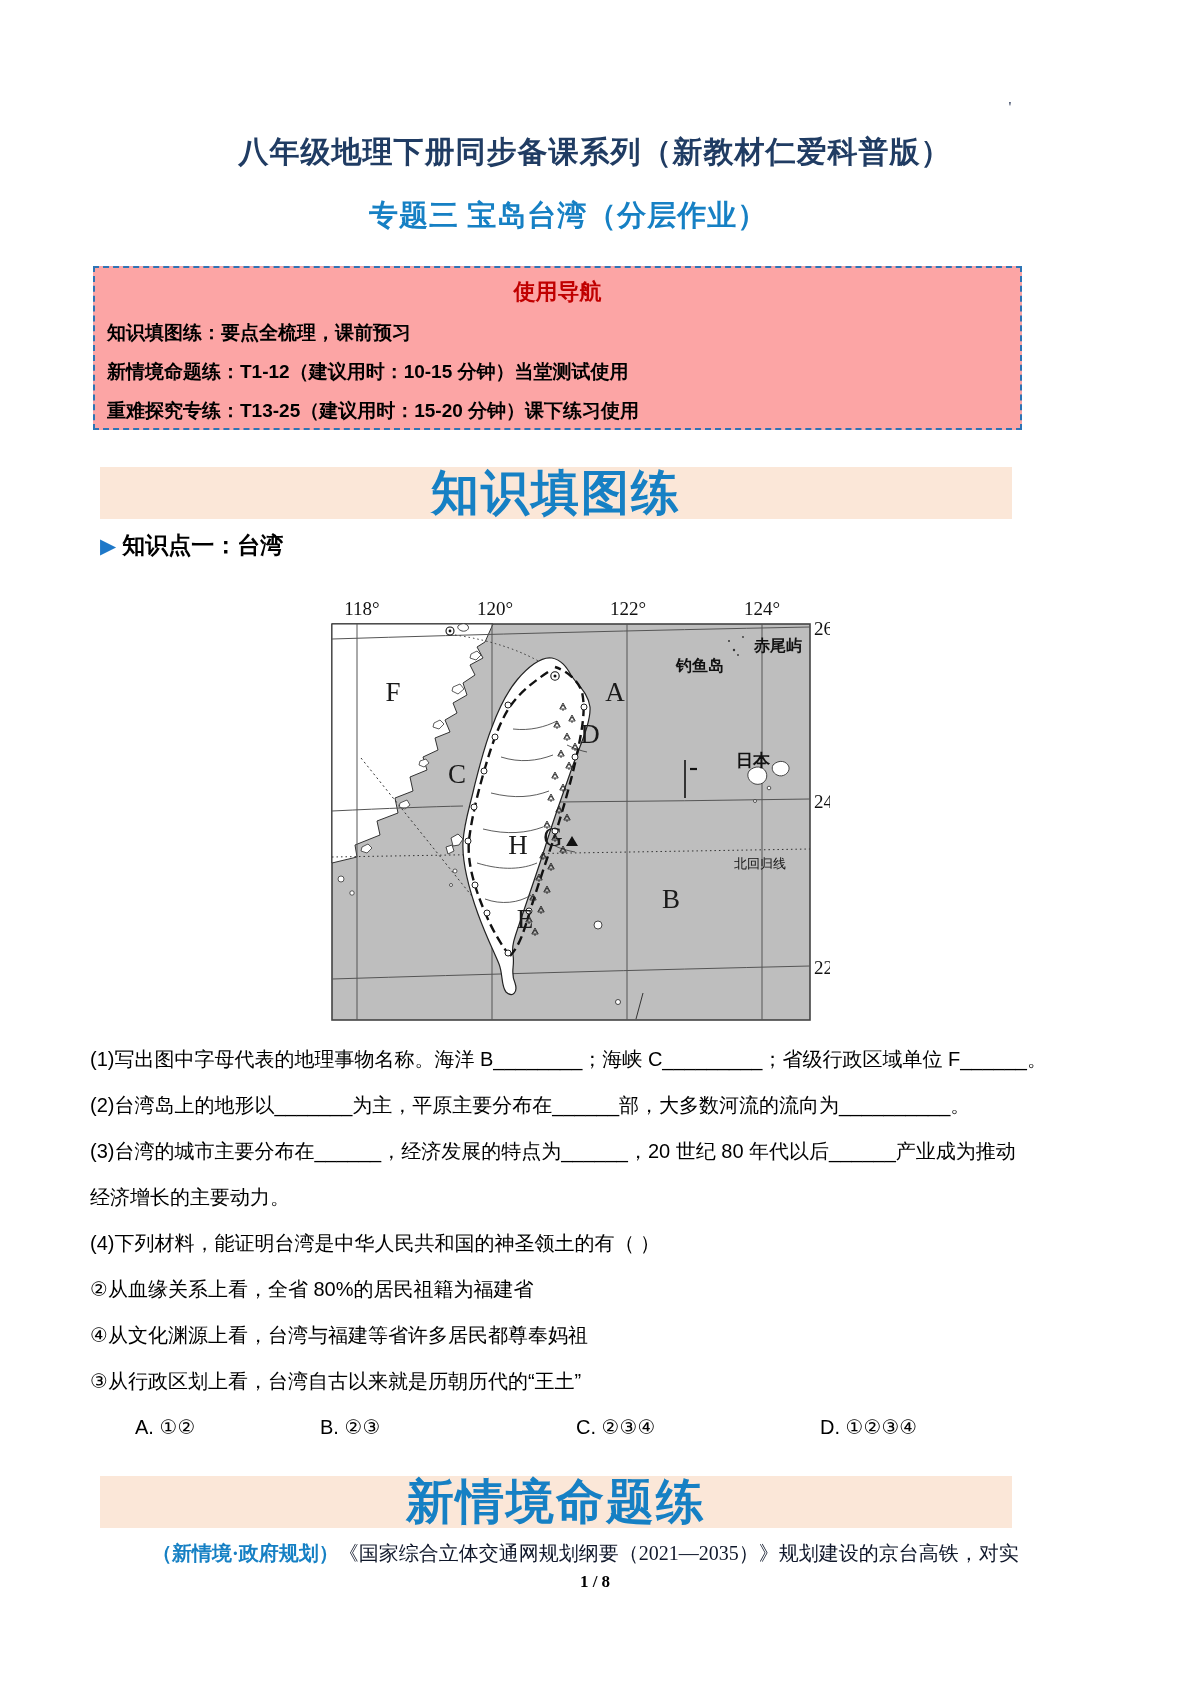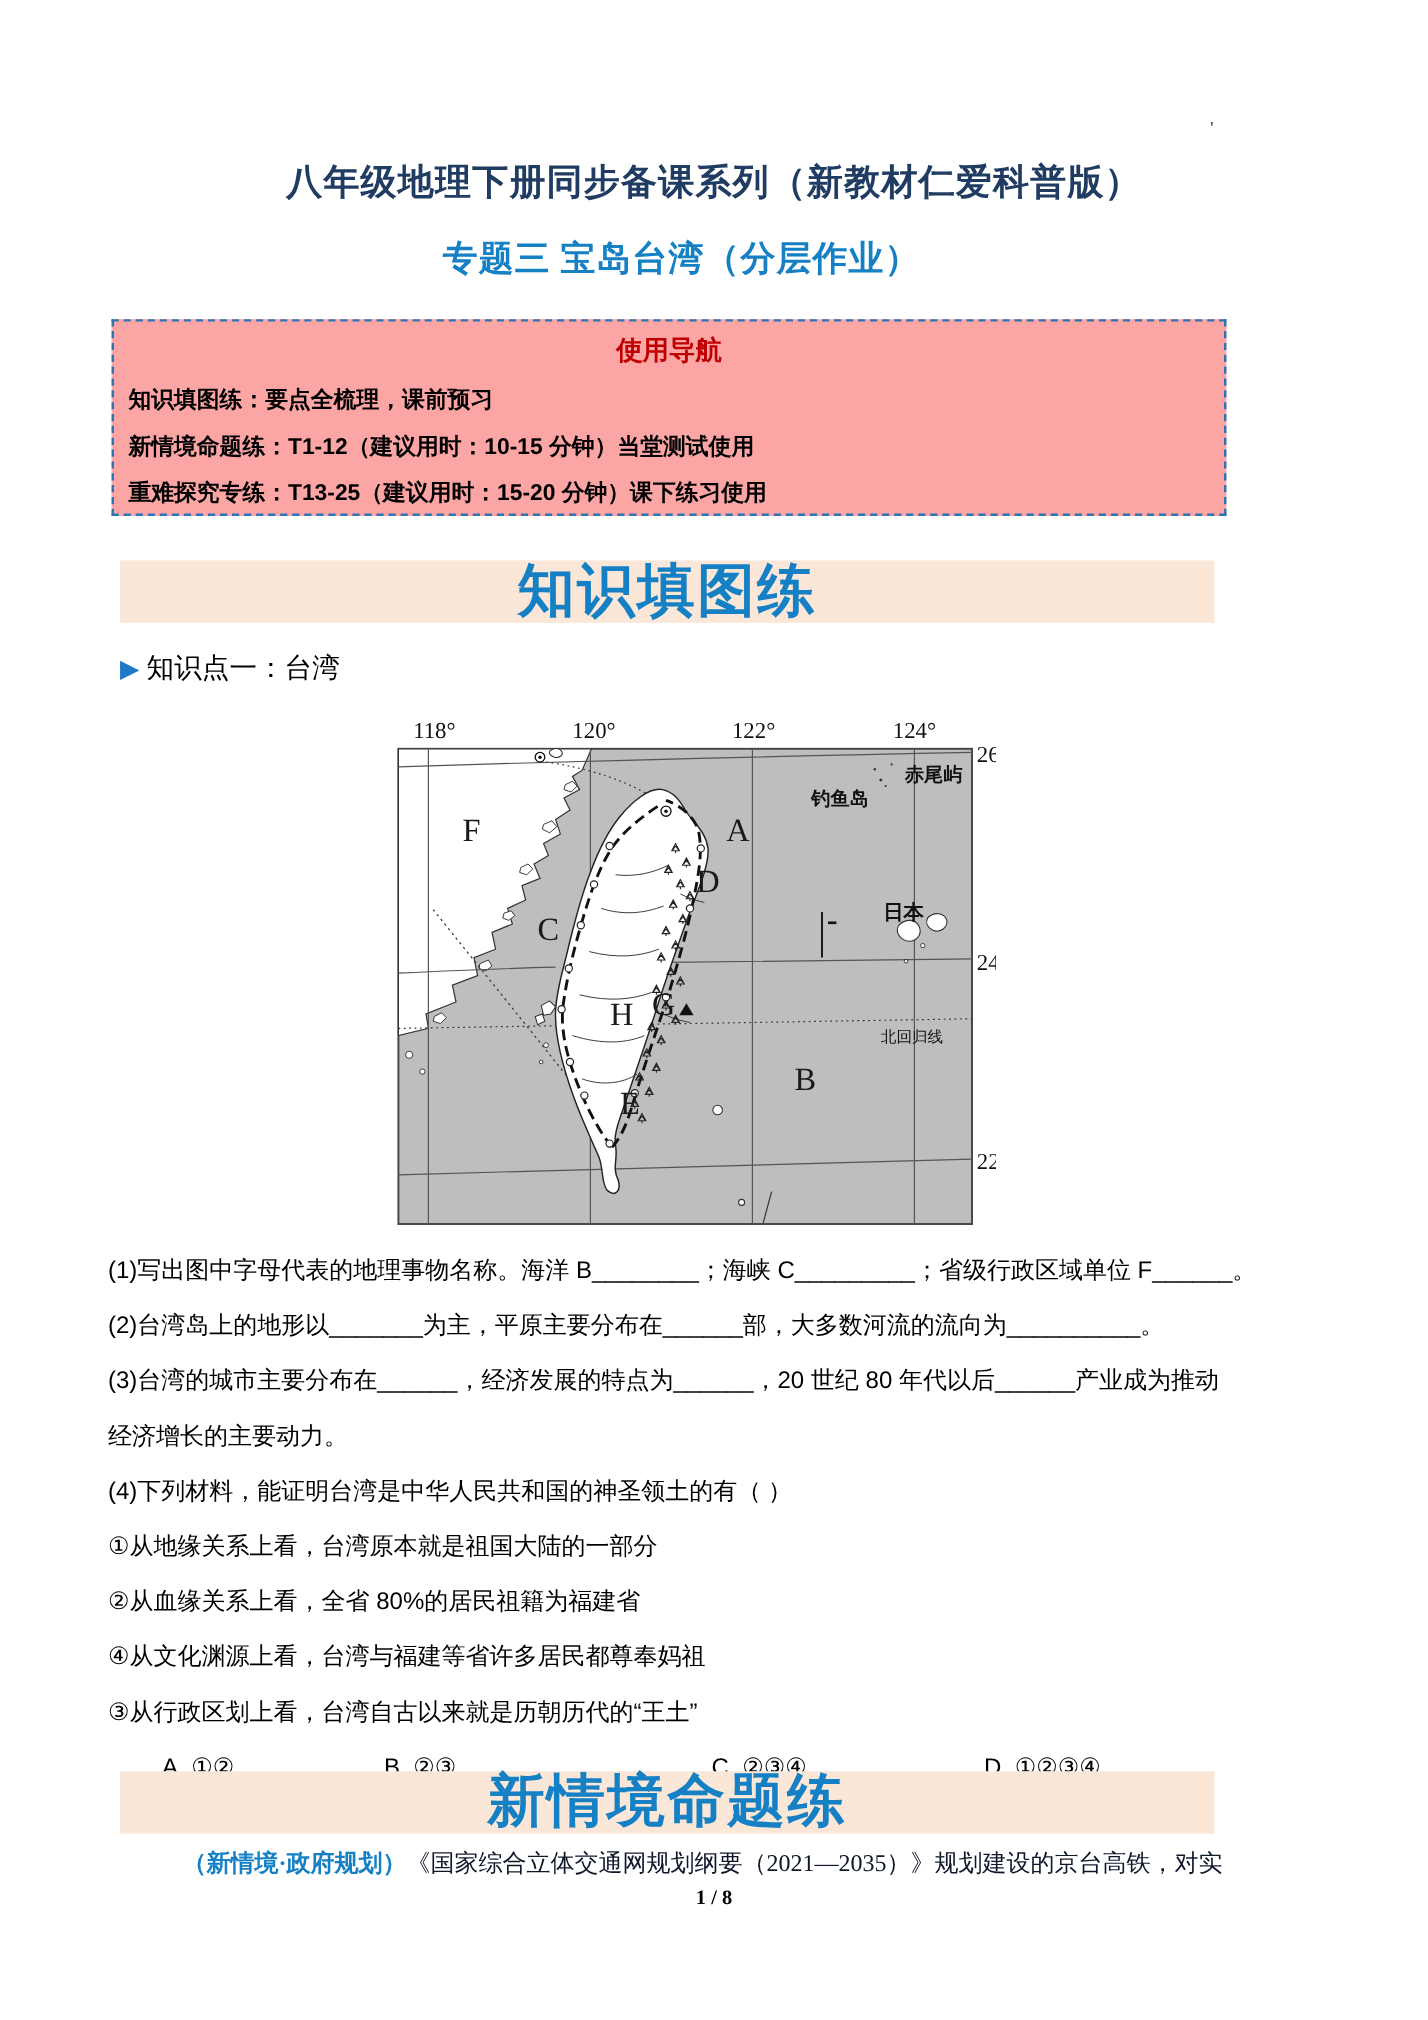--- a/index.html
+++ b/index.html
@@ -13,30 +13,30 @@
 
   .navbox{left:93px;top:266px;width:929px;height:164px;background:#fca5a5;border:2px dashed #2e74b5;box-sizing:border-box;}
   .nav-heading{margin-top:9px;text-align:center;color:#c00000;font-size:22px;font-weight:bold;font-family:"Liberation Sans","DejaVu Sans",sans-serif;}
   .nav-line{margin:13px 0 0 12px;font-size:19px;font-weight:bold;color:#000;font-family:"Liberation Sans","DejaVu Sans",sans-serif;}
 
   .band{left:100px;width:912px;height:52px;background:#fbe7d8;}
   .band1{top:467px;}
   .band2{top:1476px;}
   .band-title{width:100%;text-align:center;line-height:52px;font-size:48px;font-weight:bold;color:#1680c4;font-family:"Liberation Sans","DejaVu Sans",sans-serif;letter-spacing:2px;}
 
-  .kp-line{left:100px;top:541px;font-size:23px;font-weight:normal;font-family:"Liberation Sans","DejaVu Sans",sans-serif;color:#000;}
+  .kp-line{left:100px;top:530px;font-size:23px;font-weight:bold;font-family:"Liberation Sans","DejaVu Sans",sans-serif;color:#000;}
   .kp-arrow{color:#1e78c8;margin-right:6px;font-size:21px;}
 
   .map-wrap{left:305px;top:595px;width:525px;height:432px;}
 
   .qblock{left:90px;top:1036px;width:1015px;font-family:"Liberation Sans","DejaVu Sans",sans-serif;font-size:20px;color:#000;}
   .qline{height:46px;line-height:46px;white-space:nowrap;}
   .q-options{position:relative;height:46px;line-height:46px;}
   .q-options span{position:absolute;top:0;}
-  .opt-a{left:45px;}  .opt-b{left:230px;}  .opt-c{left:503px;}  .opt-d{left:730px;}
+  .opt-a{left:45px;}  .opt-b{left:230px;}  .opt-c{left:486px;}  .opt-d{left:730px;}
 
   .para-line{left:90px;top:1538px;width:1015px;font-size:20px;line-height:30px;}
   .para-tag{color:#1680c4;font-weight:bold;padding-left:62px;}
   .para-text{color:#0f172a;margin-top:13px;}
 
   .footer{left:0;top:1572px;width:1190px;text-align:center;font-size:17px;font-weight:bold;color:#000;}
 
   svg text{font-family:"Liberation Serif","DejaVu Serif",serif;}
   .map-letter{font-size:27px;fill:#1a1a1a;}
   .map-place{font-size:16px;font-weight:bold;fill:#111;}
@@ -233,21 +233,20 @@
   </g>
 </svg>
 </div>
 
 <div class="abs qblock">
   <div class="qline">(1)写出图中字母代表的地理事物名称。海洋 B________；海峡 C_________；省级行政区域单位 F______。</div>
   <div class="qline">(2)台湾岛上的地形以_______为主，平原主要分布在______部，大多数河流的流向为__________。</div>
   <div class="qline">(3)台湾的城市主要分布在______，经济发展的特点为______，20 世纪 80 年代以后______产业成为推动</div>
   <div class="qline">经济增长的主要动力。</div>
   <div class="qline">(4)下列材料，能证明台湾是中华人民共和国的神圣领土的有（  ）</div>
-  <div class="qline">①从地缘关系上看，台湾原本就是祖国大陆的一部分</div>
   <div class="qline">②从血缘关系上看，全省 80%的居民祖籍为福建省</div>
   <div class="qline">④从文化渊源上看，台湾与福建等省许多居民都尊奉妈祖</div>
   <div class="qline">③从行政区划上看，台湾自古以来就是历朝历代的“王土”</div>
   <div class="q-options">
     <span class="opt-a">A. ①②</span>
     <span class="opt-b">B. ②③</span>
     <span class="opt-c">C. ②③④</span>
     <span class="opt-d">D. ①②③④</span>
   </div>
 </div>

